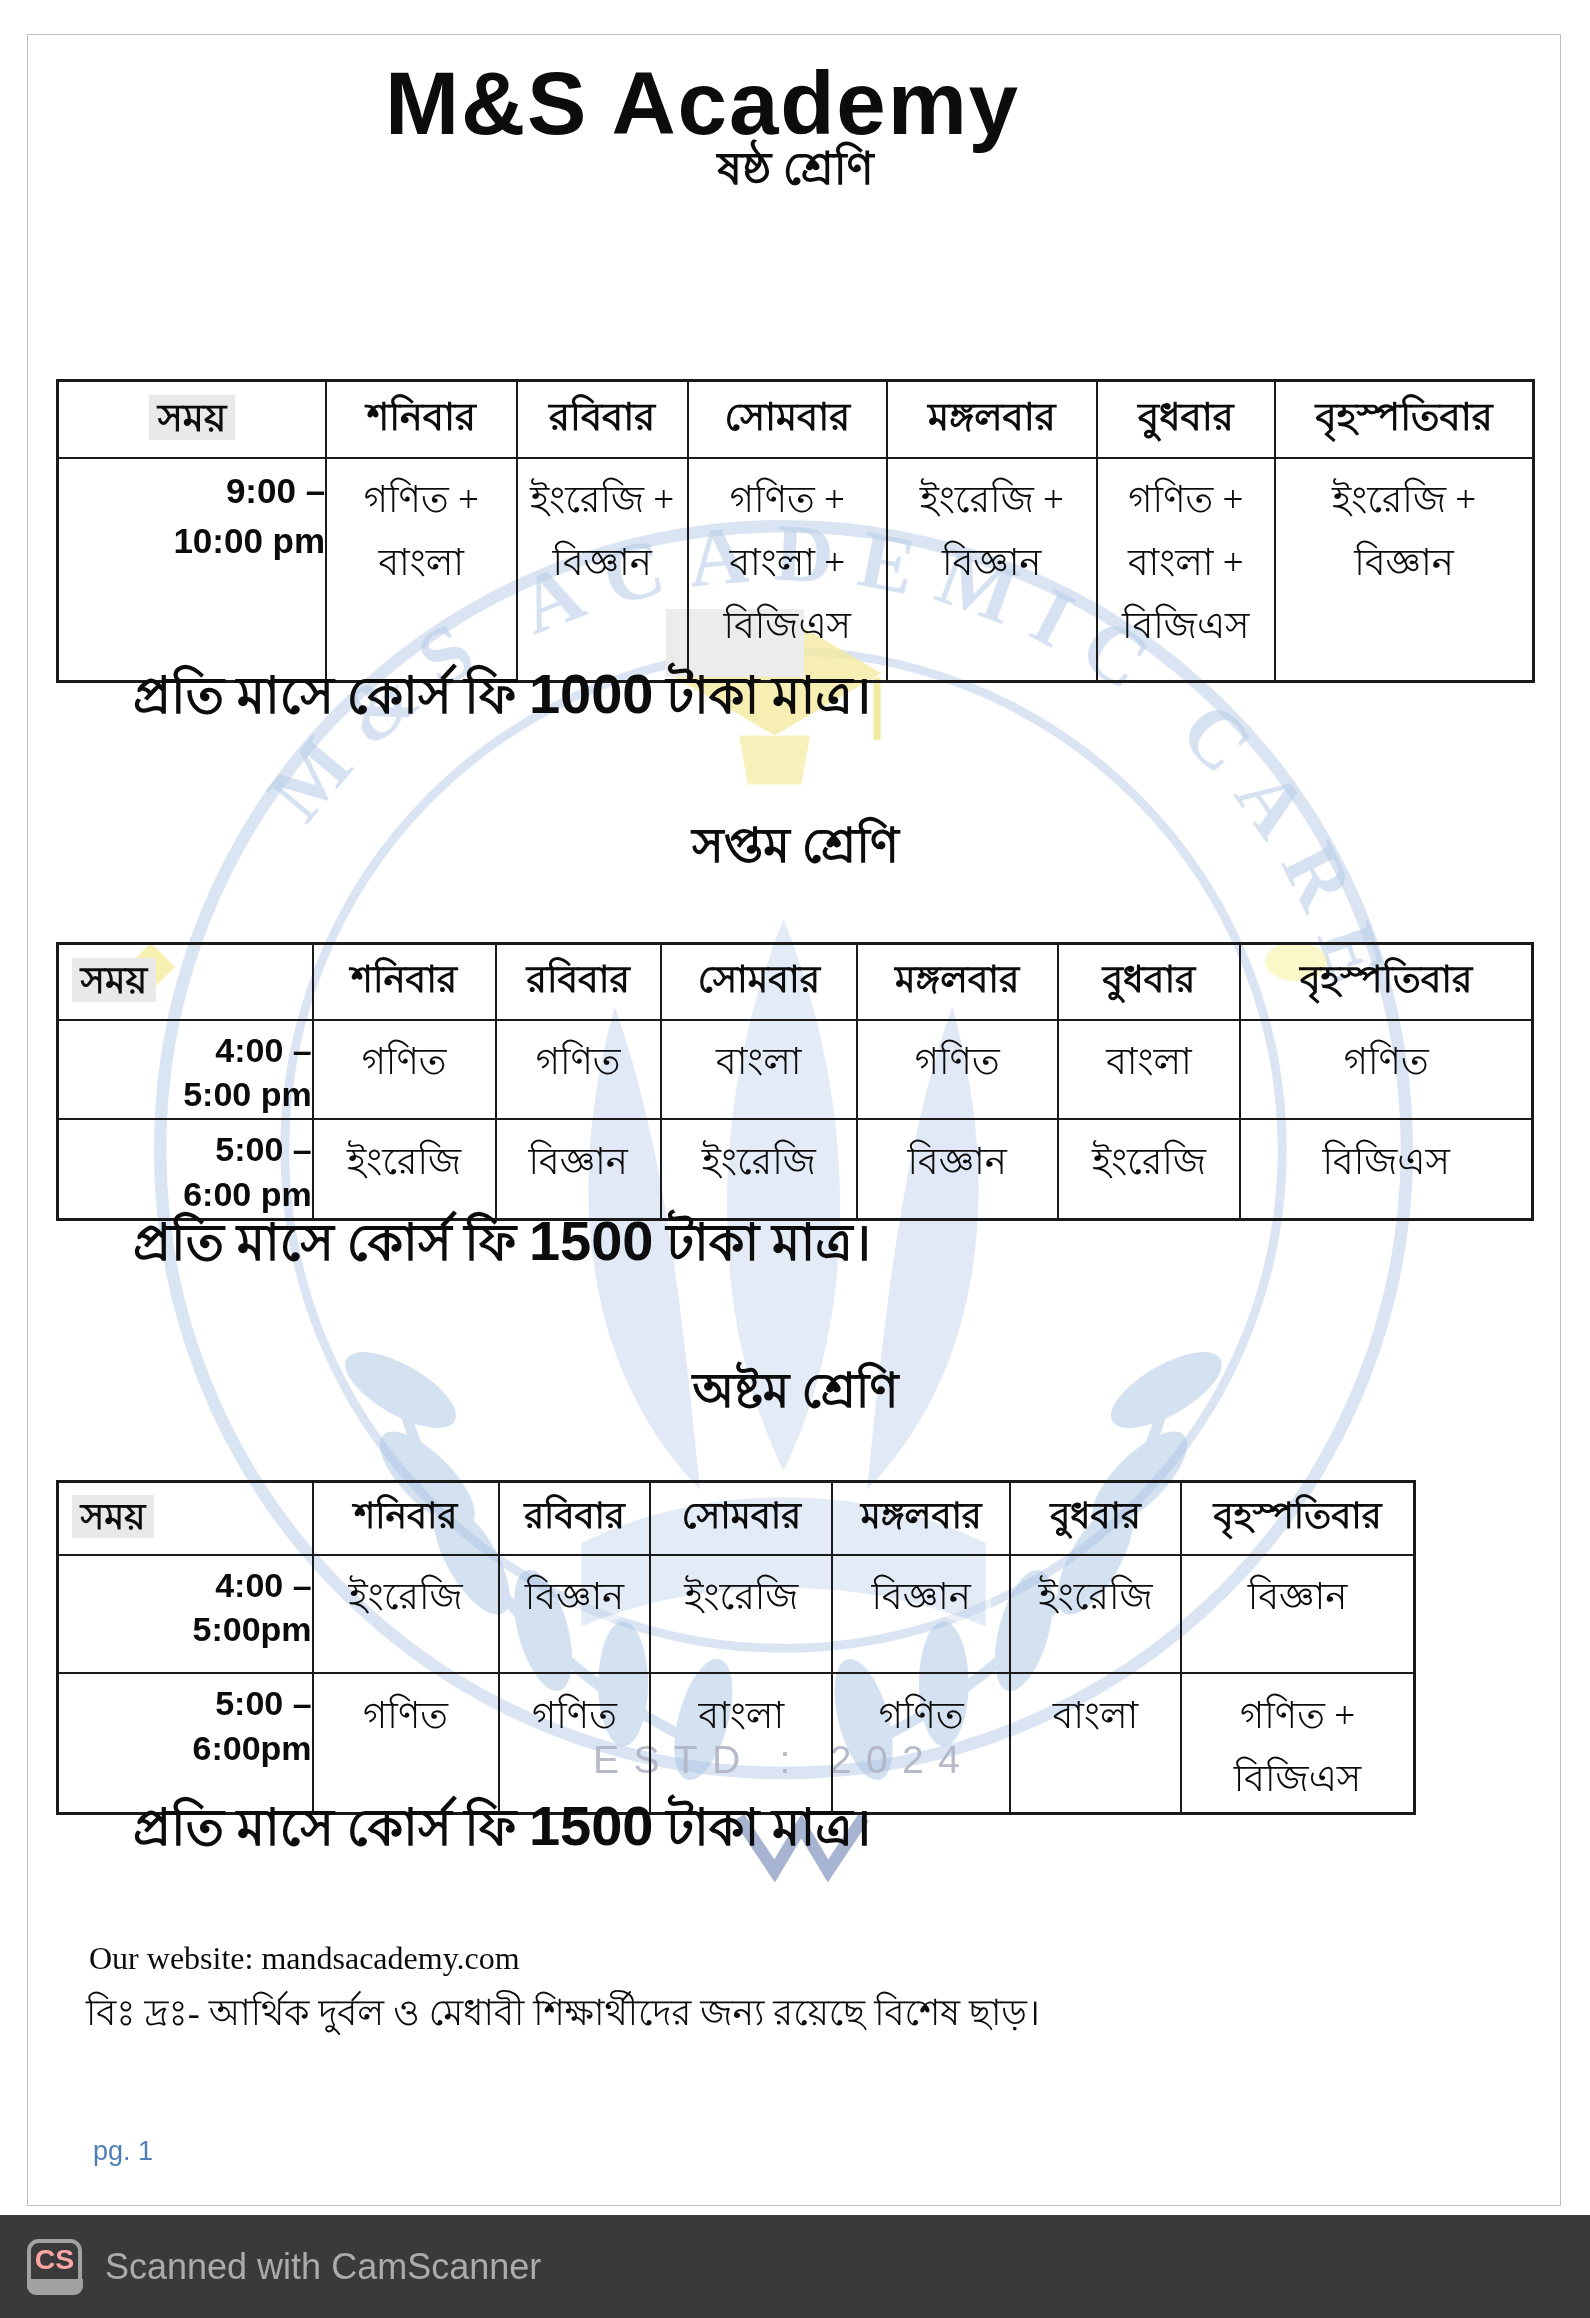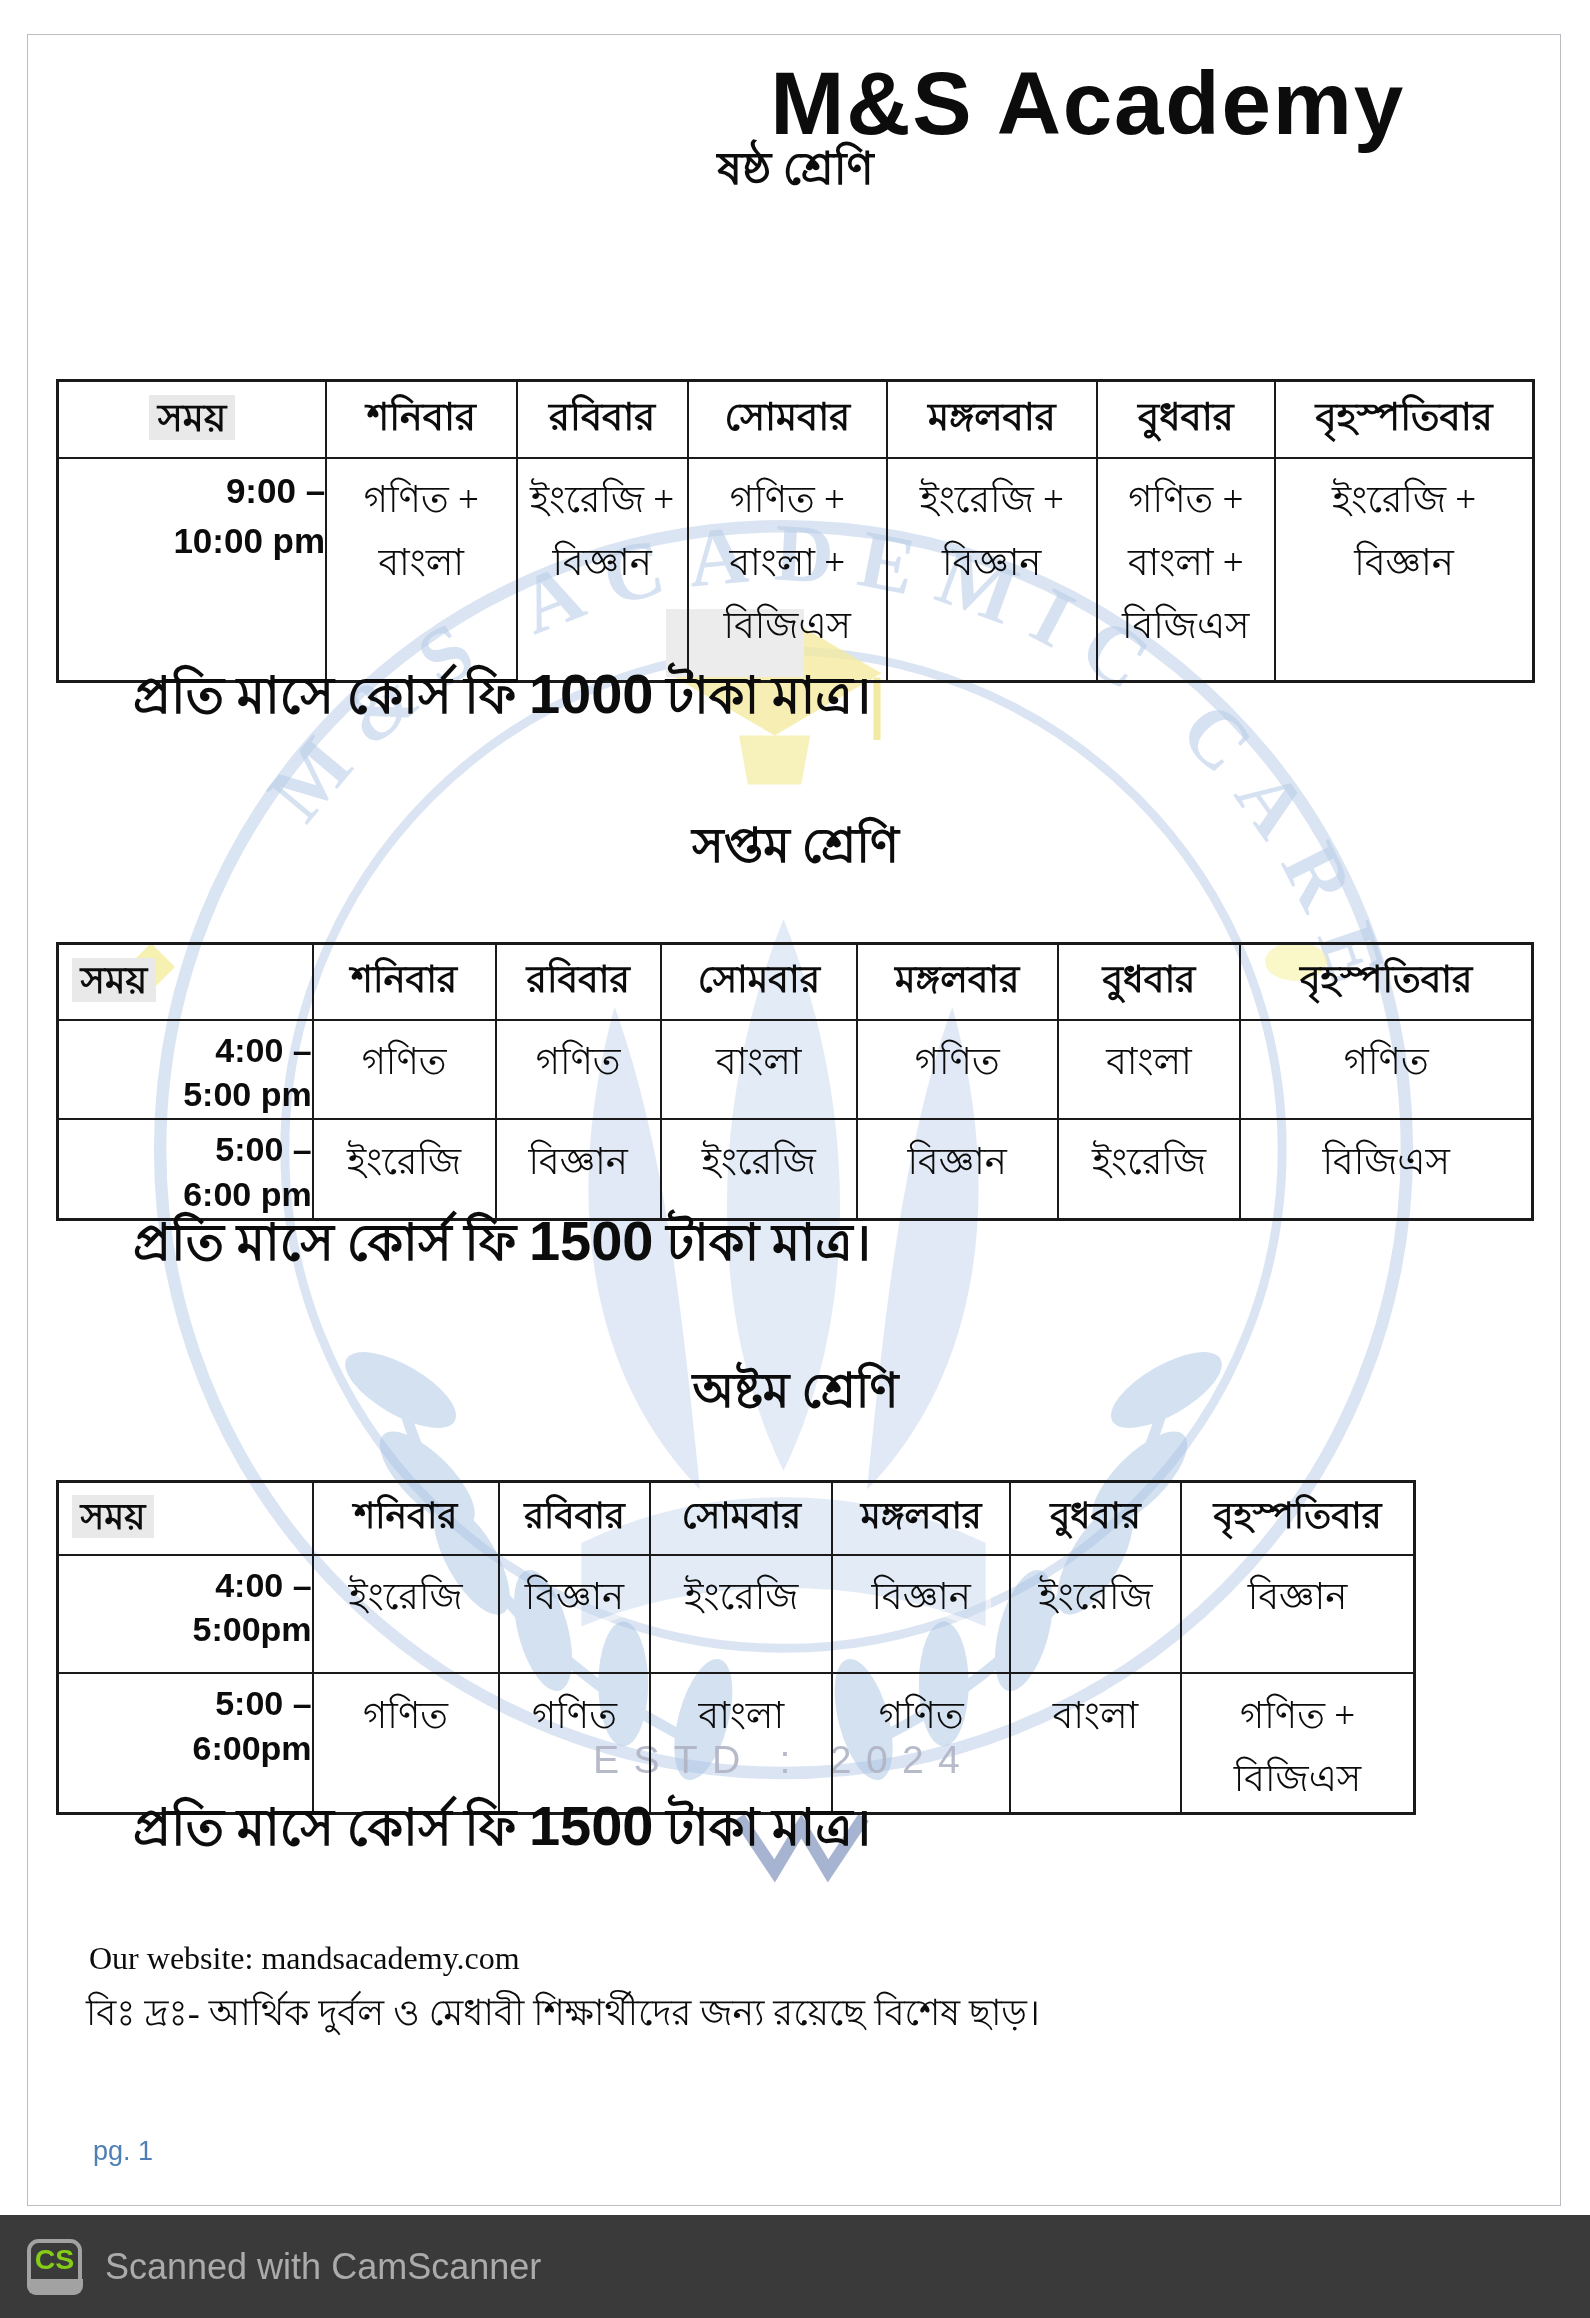--- a/index.html
+++ b/index.html
@@ -9,21 +9,21 @@
         border:1.8px solid #b9bdc2;pointer-events:none;z-index:4;}
   
   .watermark{position:absolute;left:80px;top:428px;width:1407px;height:1461px;z-index:1;}
   
   .hlbox{position:absolute;background:#ececec;z-index:2;}
   .diamond{position:absolute;width:34px;height:34px;background:#f6f0a8;opacity:.9;
         transform:rotate(45deg);z-index:2;}
   .glow{position:absolute;width:62px;height:39px;background:#f8f3b0;border-radius:50%;
         opacity:.7;z-index:2;}
   
-  .doc-title{position:absolute;left:0;top:52px;width:1405px;text-align:right;z-index:3;
+  .doc-title{position:absolute;left:0;top:52px;width:1405px;text-align:center;z-index:3;
         font-family:"Liberation Sans",sans-serif;font-weight:800;font-size:89px;letter-spacing:1.8px;}
   .sec-heading{position:absolute;width:1591px;left:0;text-align:center;z-index:3;
         font-weight:bold;font-size:48px;}
   .h-c6{top:134px;font-size:45px;}
   .h-c7{top:809px;}
   .h-c8{top:1354px;}
   
   table.sched{position:absolute;border-collapse:collapse;z-index:3;table-layout:fixed;
         background:transparent;}
   table.sched th,table.sched td{border:2.7px solid #1a1a1a;}
@@ -57,21 +57,21 @@
   .disc{position:absolute;left:86px;top:1985px;z-index:3;font-size:36px;}
   .website{position:absolute;left:89px;top:1940px;z-index:3;font-size:32px;
         font-family:"Liberation Serif",serif;}
   .pgnum{position:absolute;left:93px;top:2136px;z-index:3;font-size:27px;color:#4e7fb5;
         font-family:"Liberation Sans",sans-serif;}
   
   .cam-footer{position:absolute;left:0;top:2215px;width:1591px;height:103px;background:#3a3a3a;
         display:flex;align-items:center;gap:23px;padding-left:27px;box-sizing:border-box;z-index:5;}
   .cs-badge{position:relative;width:55px;height:56px;border:4.5px solid #a2a2a2;border-radius:11.6px;
         display:flex;align-items:center;justify-content:center;box-sizing:border-box;
-        font-family:"Liberation Sans",sans-serif;font-weight:bold;font-size:28.5px;color:#84cc16;}
+        font-family:"Liberation Sans",sans-serif;font-weight:bold;font-size:28.5px;color:#fca5a5;}
   .cs-tab{position:absolute;left:-4.5px;right:-4.5px;bottom:-4.5px;height:16px;background:#a2a2a2;
         border-radius:0 0 9px 9px;}
   .cs-letters{position:relative;top:-7.1px;}
   .cam-text{color:#ababab;font-family:"Liberation Sans",sans-serif;font-size:36px;text-align:right;}
 </style>
 </head>
 <body>
 
 <div class="page">
 

